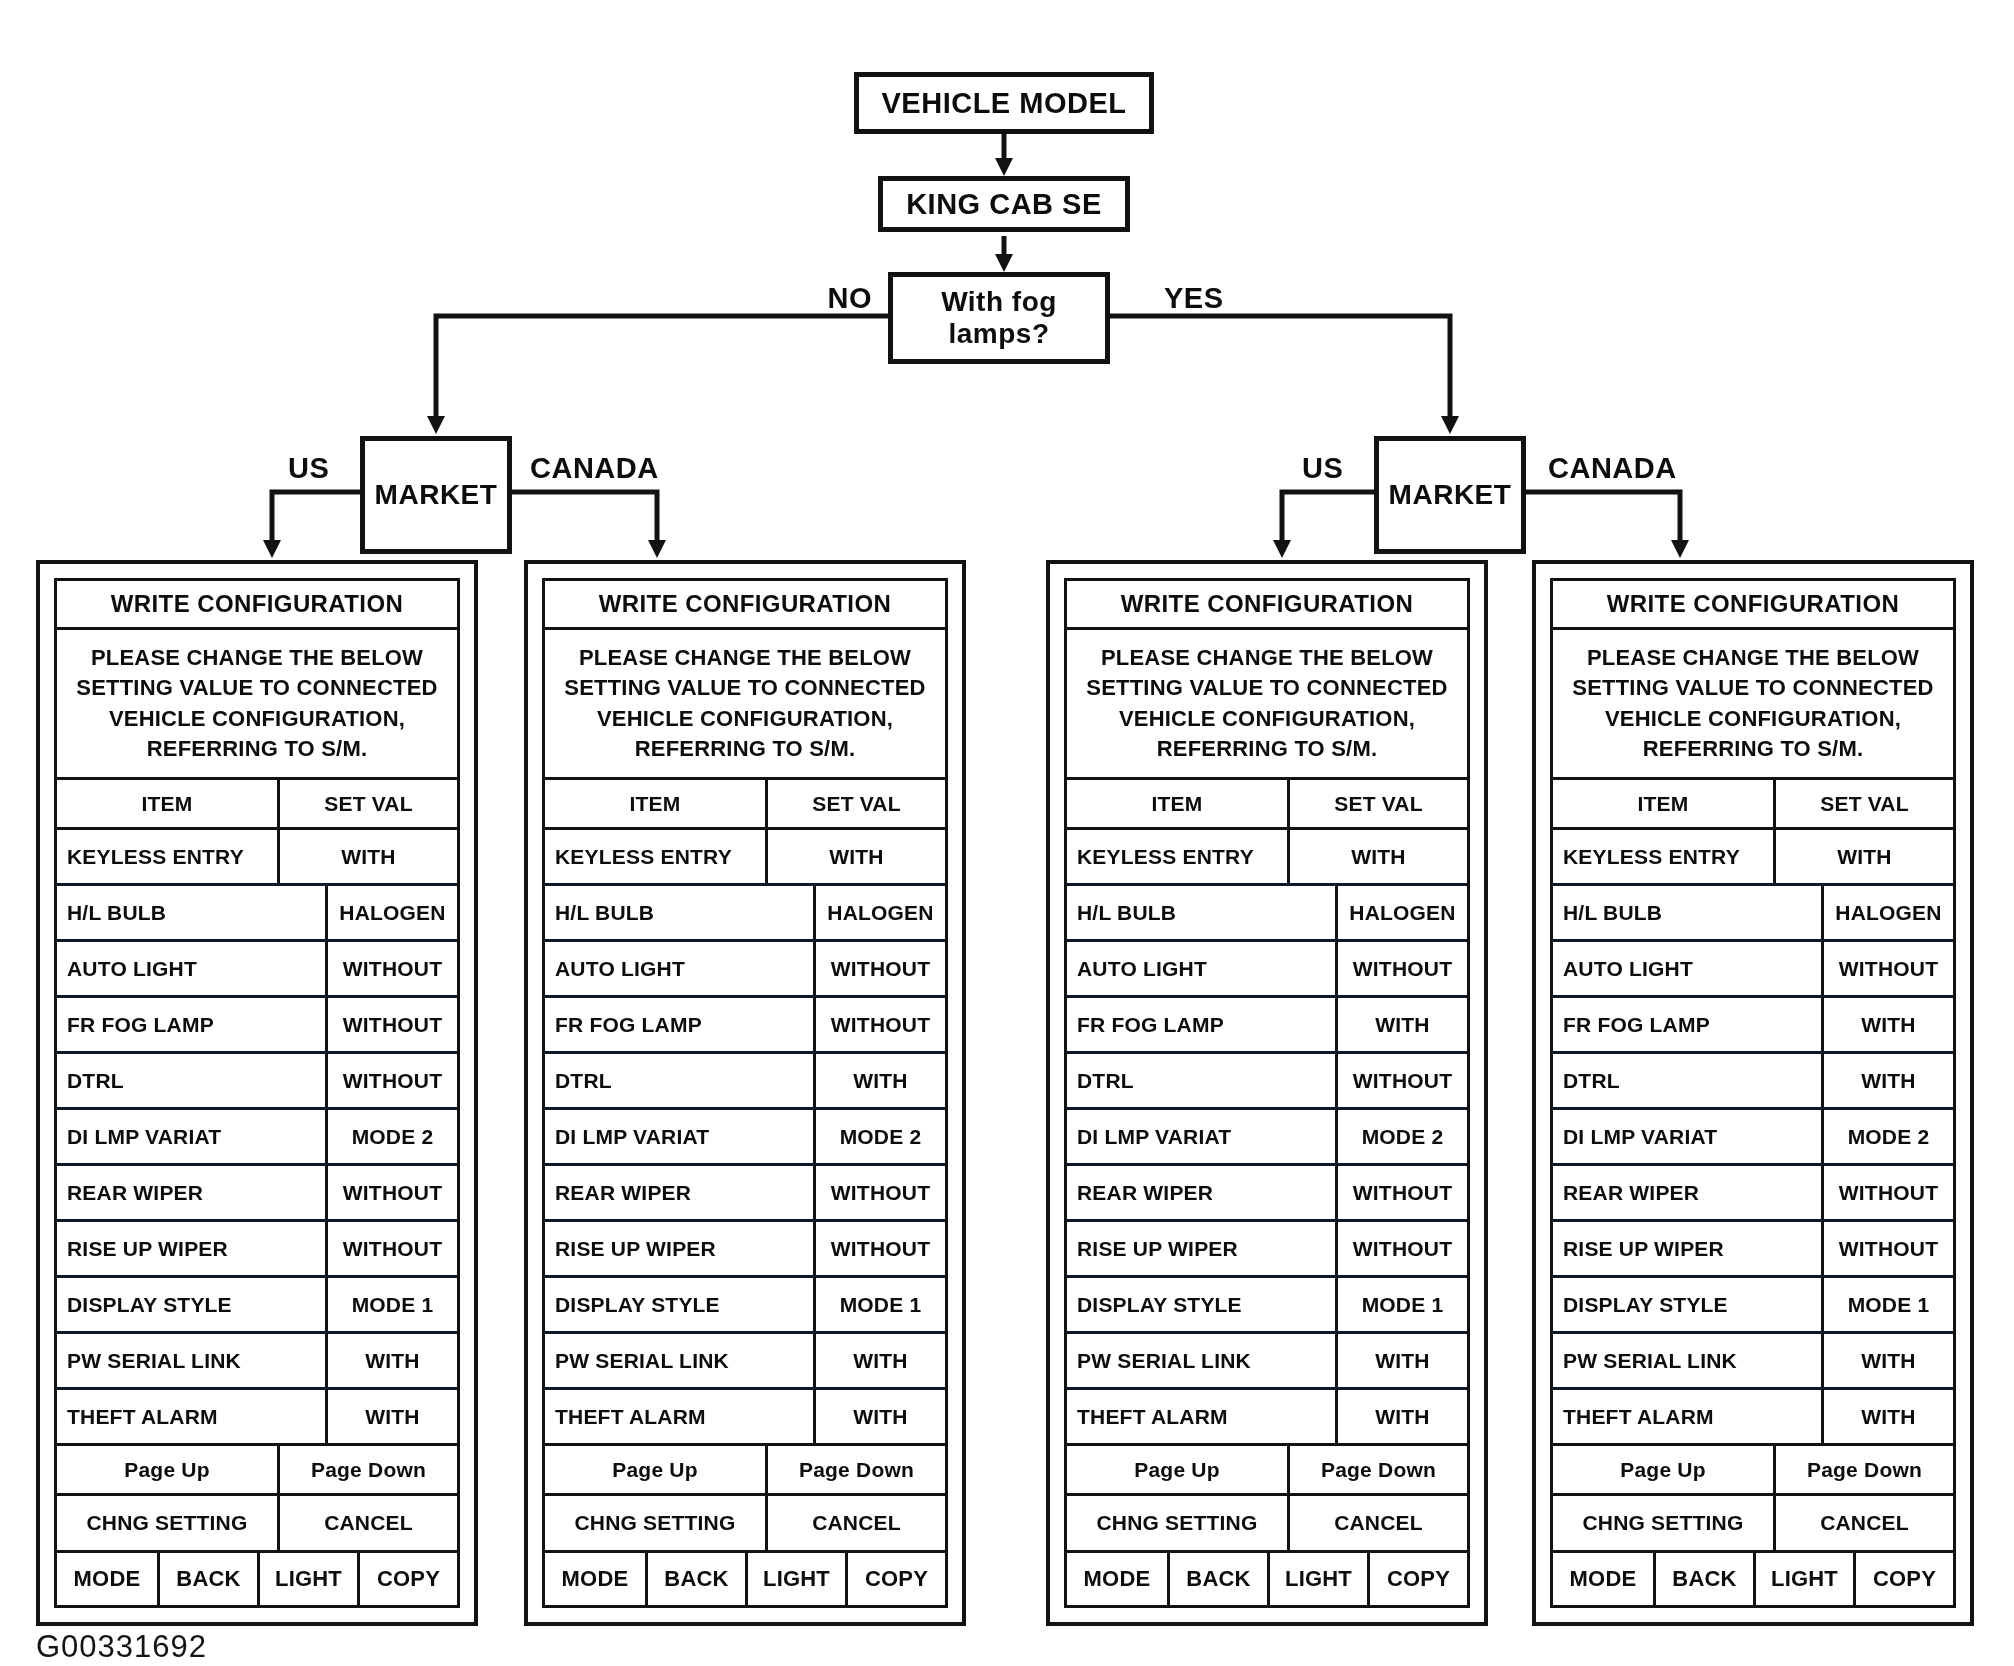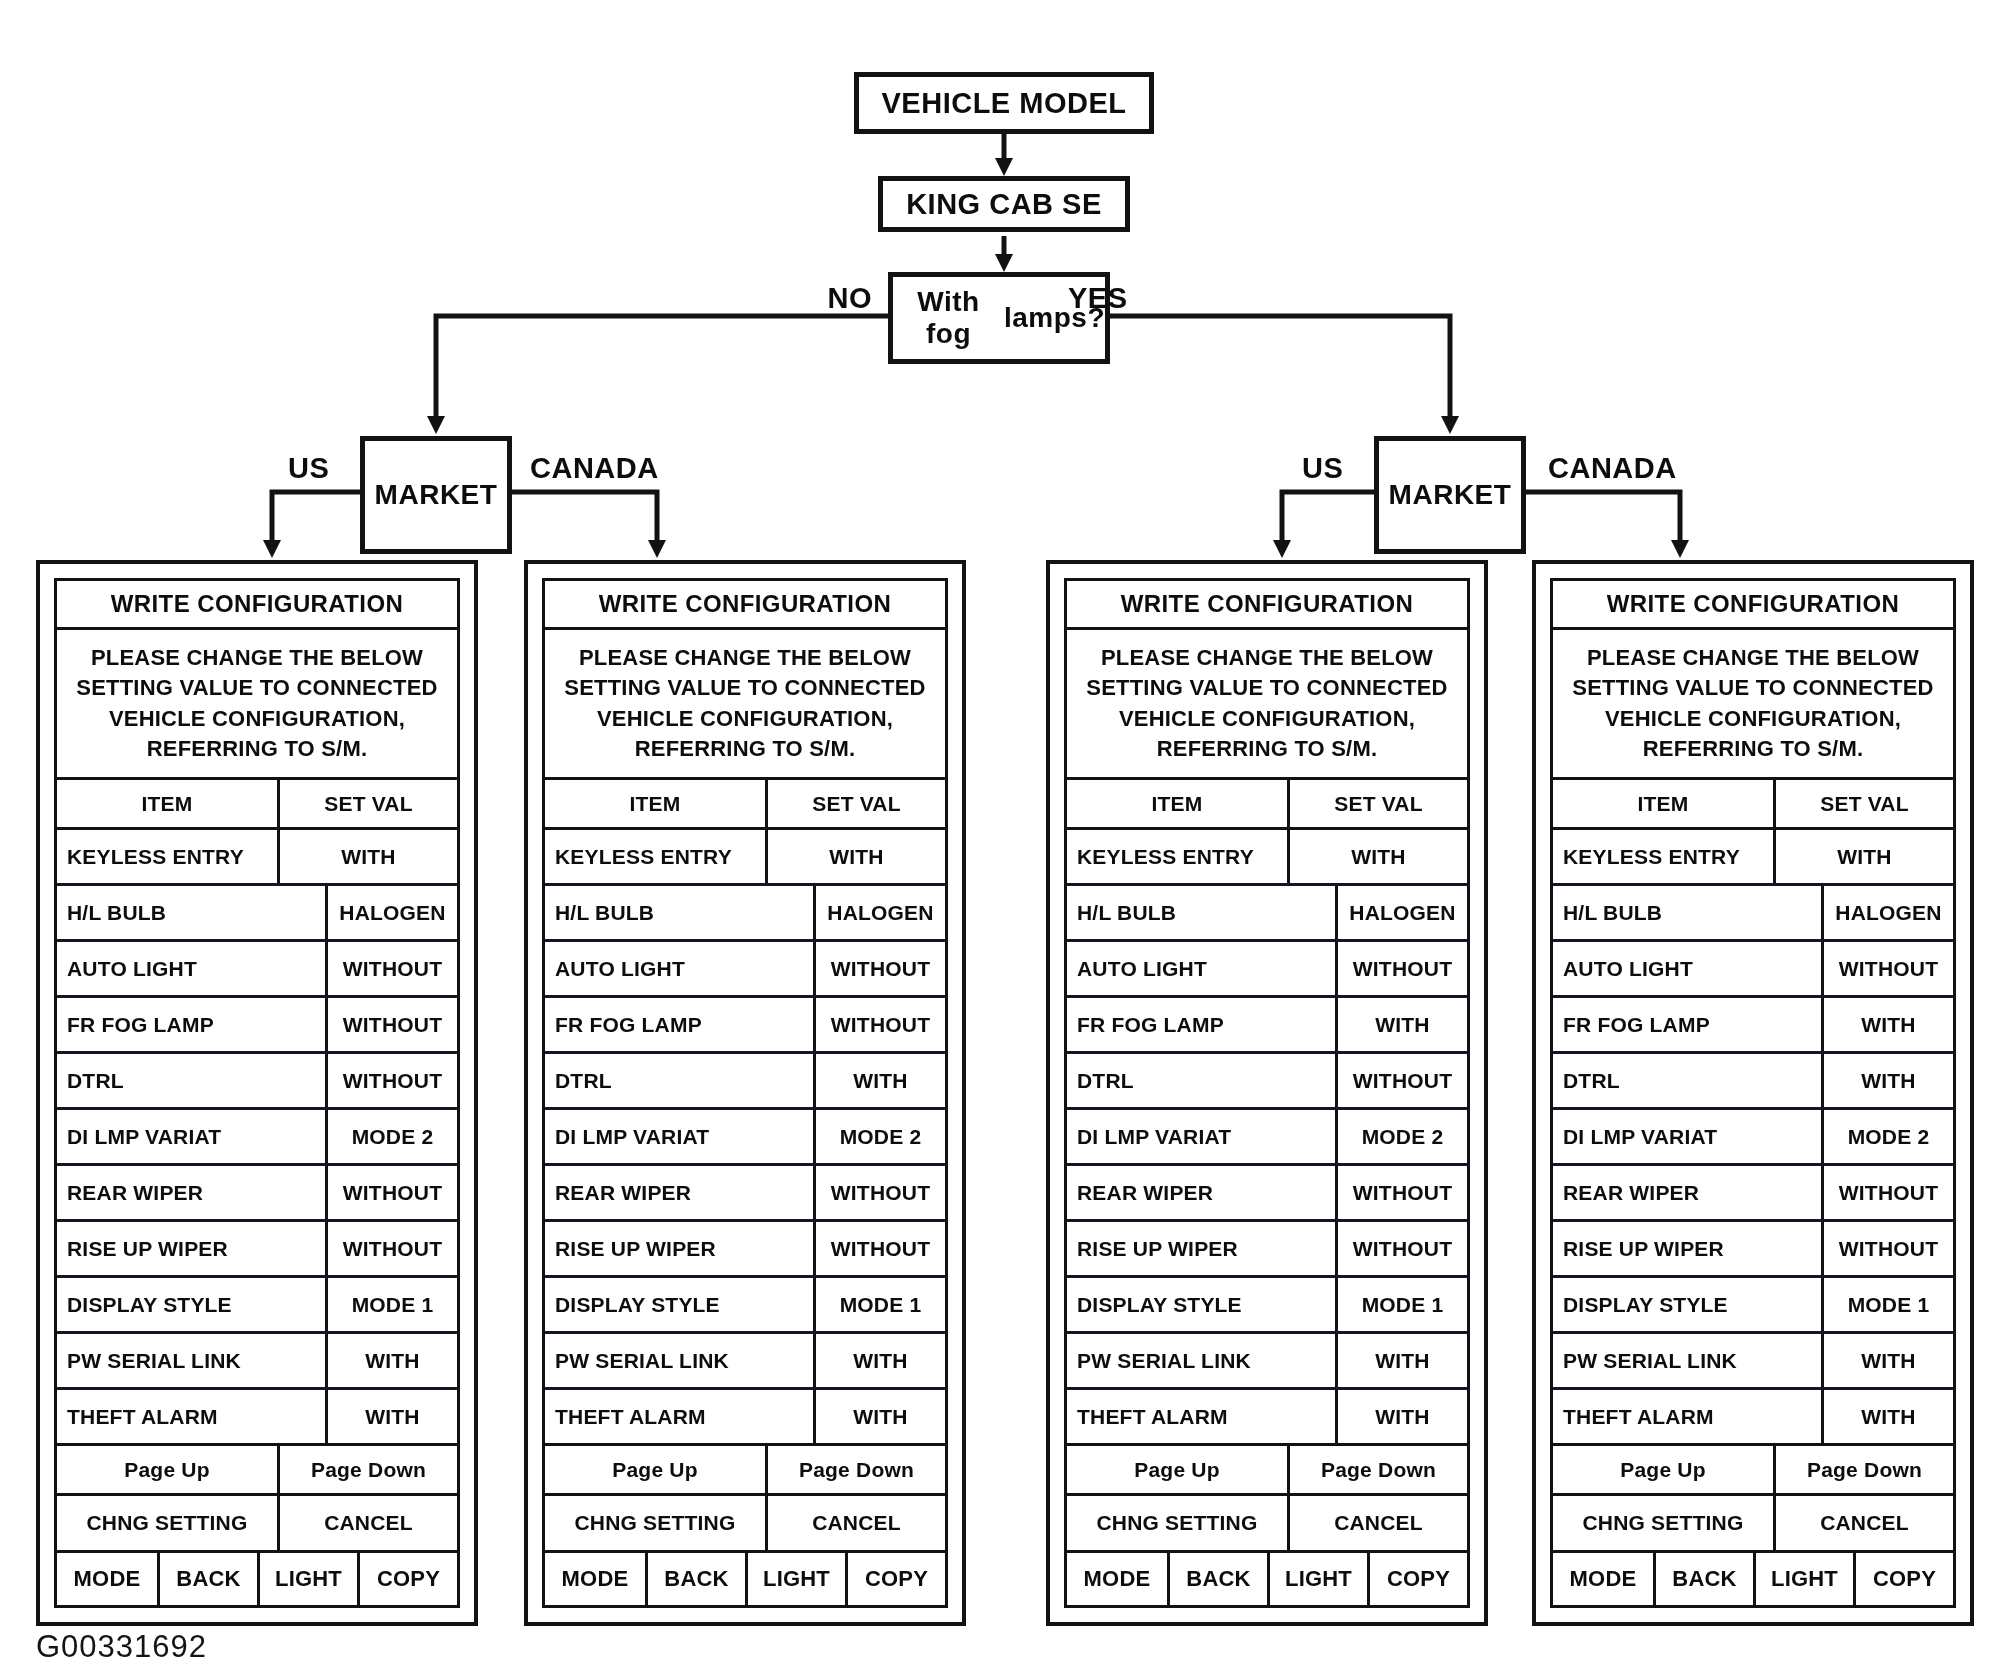--- a/index.html
+++ b/index.html
@@ -18,30 +18,30 @@
     position: absolute;
     border: 5px solid #121212;
     background: #ffffff;
     display: flex; align-items: center; justify-content: center;
     font-weight: bold; font-size: 29px; letter-spacing: .5px;
     text-align: center;
   }
   .node-vm   { left: 854px;  top: 72px;  width: 300px; height: 62px; }
   .node-kc   { left: 878px;  top: 176px; width: 252px; height: 56px; }
   .node-fog  { left: 888px;  top: 272px; width: 222px; height: 92px;
-               line-height: 1.15; font-size: 28px; }
+               flex-direction: column; line-height: 1.15; font-size: 28px; }
   .node-mkt-l { left: 360px;  top: 436px; width: 152px; height: 118px; font-size: 28px; }
   .node-mkt-r { left: 1374px; top: 436px; width: 152px; height: 118px; font-size: 28px; }
 
   .edge-label {
     position: absolute; font-weight: bold; font-size: 29px;
     background: transparent; letter-spacing: .5px;
   }
   .lbl-no     { left: 788px;  top: 282px; width: 84px; text-align: right; }
-  .lbl-yes    { left: 1068px; top: 282px; }
+  .lbl-yes    { left: 1164px; top: 282px; }
   .lbl-us-l   { left: 288px;  top: 452px; }
   .lbl-can-l  { left: 530px;  top: 452px; }
   .lbl-us-r   { left: 1302px; top: 452px; }
   .lbl-can-r  { left: 1548px; top: 452px; }
 
   svg.connectors { position: absolute; left: 0; top: 0; }
   svg.connectors path.wire { stroke: #121212; stroke-width: 5; fill: none; }
   svg.connectors path.head { fill: #121212; stroke: none; }
 
   

